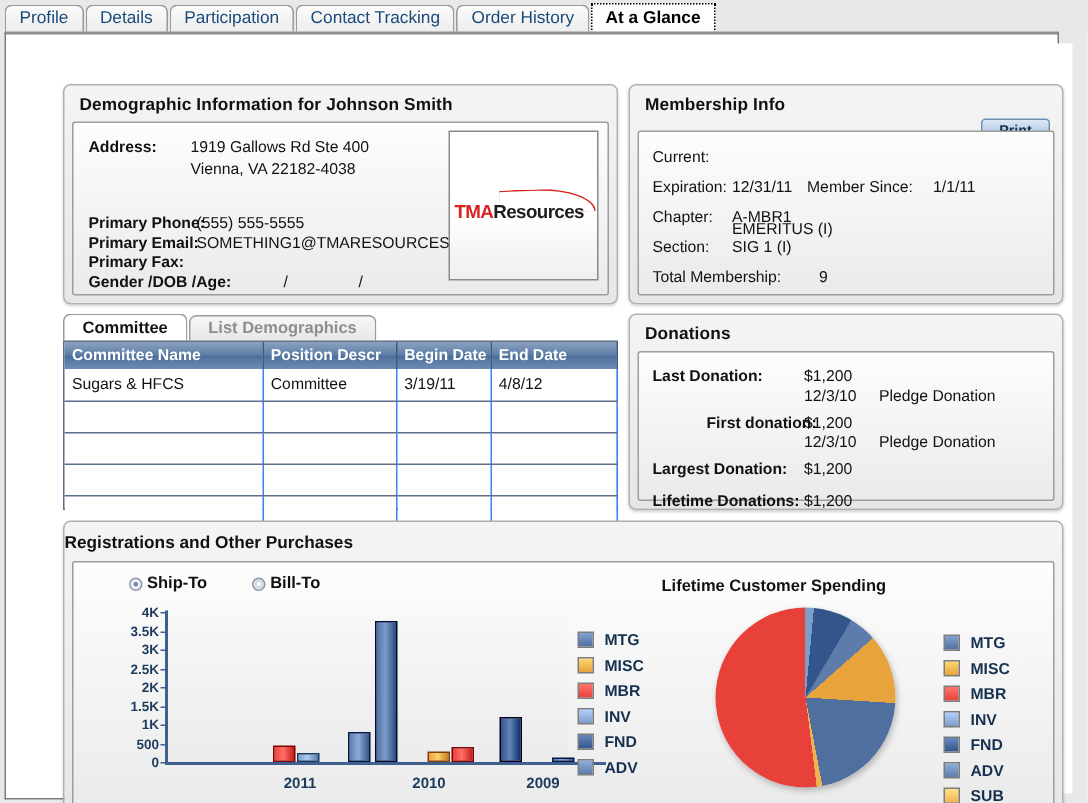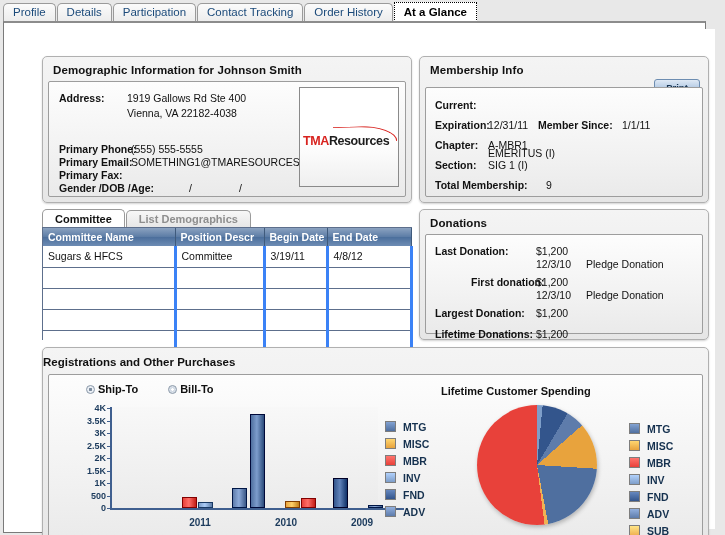--- a/index.html
+++ b/index.html
@@ -104,21 +104,21 @@
     border: 1.4px solid #d8231f;
     border-bottom: none; border-left: none;
     border-radius: 0 60% 0 0 / 0 100% 0 0;
     transform: rotate(-2deg);
   }
 
   
   #mem-panel { left: 408px; top: 27px; width: 290px; height: 147px; }
   #mem-panel .panel-body { top: 30px; }
   .mi-row { position: absolute; font-size: 10.5px; color: #111; white-space: nowrap; }
-  .mi-lab { font-weight: bold; }
+  .mi-lab { font-weight: normal; }
   #print-btn {
     position: absolute; right: 8px; top: 22px;
     width: 46px; height: 17px;
     font-size: 9.5px; font-weight: bold; color: #16324f;
     background: linear-gradient(to bottom, #dfe9f5 0%, #b9cee6 48%, #a3c0de 52%, #c5d8ec 100%);
     border: 1px solid #6d8db1; border-radius: 3px;
     display: flex; align-items: center; justify-content: center;
     cursor: pointer;
   }
 
@@ -140,21 +140,21 @@
   #grid table { width: 100%; border-collapse: collapse; table-layout: fixed; }
   #grid th {
     height: 18px; font-size: 10.5px; font-weight: bold; color: #fff;
     text-align: left; padding: 0 5px;
     background: linear-gradient(to bottom, #8ba2c0 0%, #5d7da6 48%, #4c6f9c 52%, #6d8cb4 100%);
     border-right: 1px solid #3f5a7c;
     white-space: nowrap;
   }
   #grid td {
     height: 21px; font-size: 10.5px; color: #111; padding: 0 5px;
-    border-right: 3px solid #3b82f6; border-bottom: 1px solid #5d6f8c;
+    border-right: 1px solid #3b82f6; border-bottom: 1px solid #5d6f8c;
     background: #fff; white-space: nowrap; overflow: hidden;
   }
 
   
   #don-panel { left: 408px; top: 180px; width: 290px; height: 131px; }
   #don-panel .panel-body { top: 24px; }
   .dn-row { position: absolute; font-size: 10.5px; color: #111; white-space: nowrap; }
   .dn-lab { font-weight: bold; }
 
   

